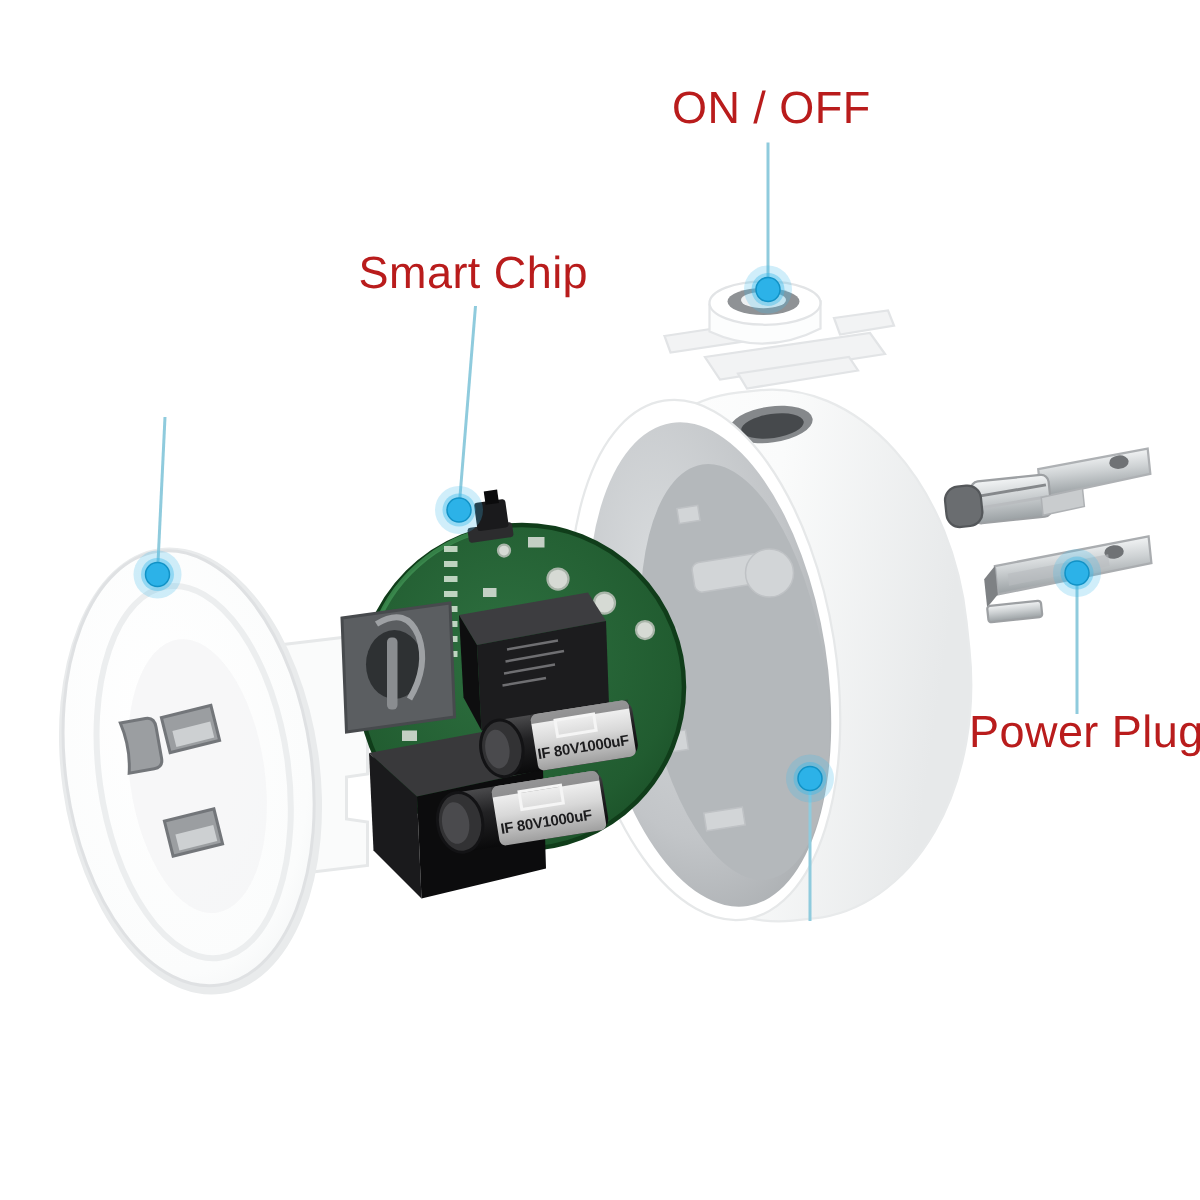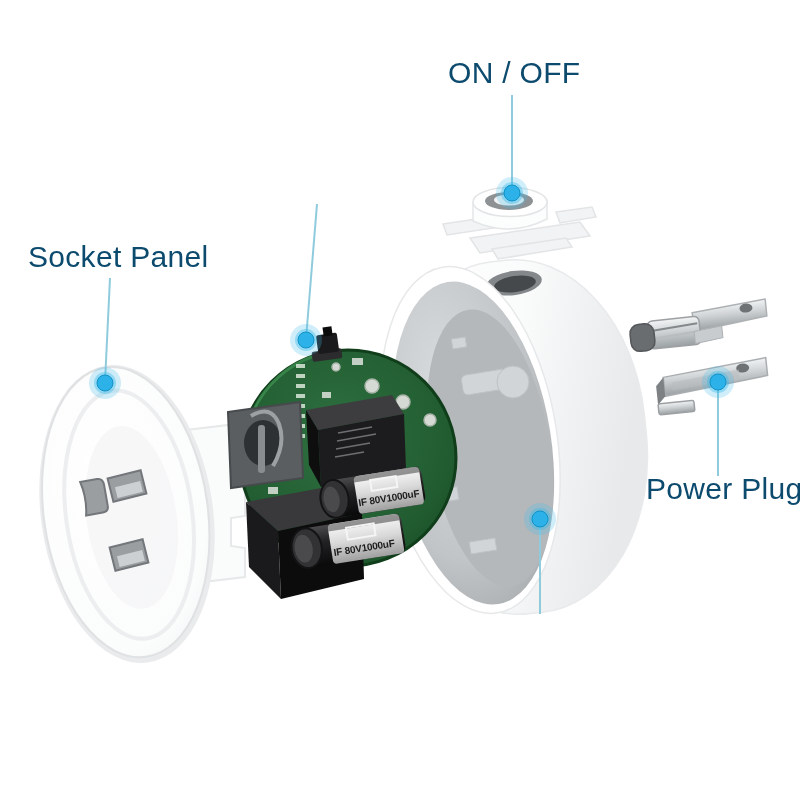--- a/index.html
+++ b/index.html
@@ -7,21 +7,21 @@
     position:relative;
     width:800px; height:800px;
     background:#ffffff;
     overflow:hidden;
     font-family:"Liberation Sans", sans-serif;
   }
   .art { position:absolute; left:0; top:0; }
   .label {
     position:absolute;
     font:400 30px/1.1 "Liberation Sans", sans-serif;
-    color:#0c4a6e;
+    color:#b91c1c;
     letter-spacing:0.3px;
     white-space:nowrap;
   }
 </style>
 </head>
 <body>
 
 <div class="canvas">
 
   <svg class="art" width="800" height="800" viewBox="0 0 800 800">
@@ -244,16 +244,16 @@
       </g>
       <g>
         <circle cx="540" cy="519" r="16" fill="#45bdec" opacity="0.25"></circle>
         <circle cx="540" cy="519" r="11" fill="#38b8ea" opacity="0.4"></circle>
         <circle cx="540" cy="519" r="8" fill="#2cb2e8" stroke="#1192c6" stroke-width="1"></circle>
       </g>
     </g>
   </svg>
 
   <div class="label" style="left:448px; top:56px">ON / OFF</div>
-  <div class="label" style="left:28px;  top:240px">Socket Panel</div>
+  <div class="label" style="left:239px; top:166px">Smart Chip</div>
   <div class="label" style="left:646px; top:472px">Power Plug</div>
 
 </div>
 
 </body></html>

